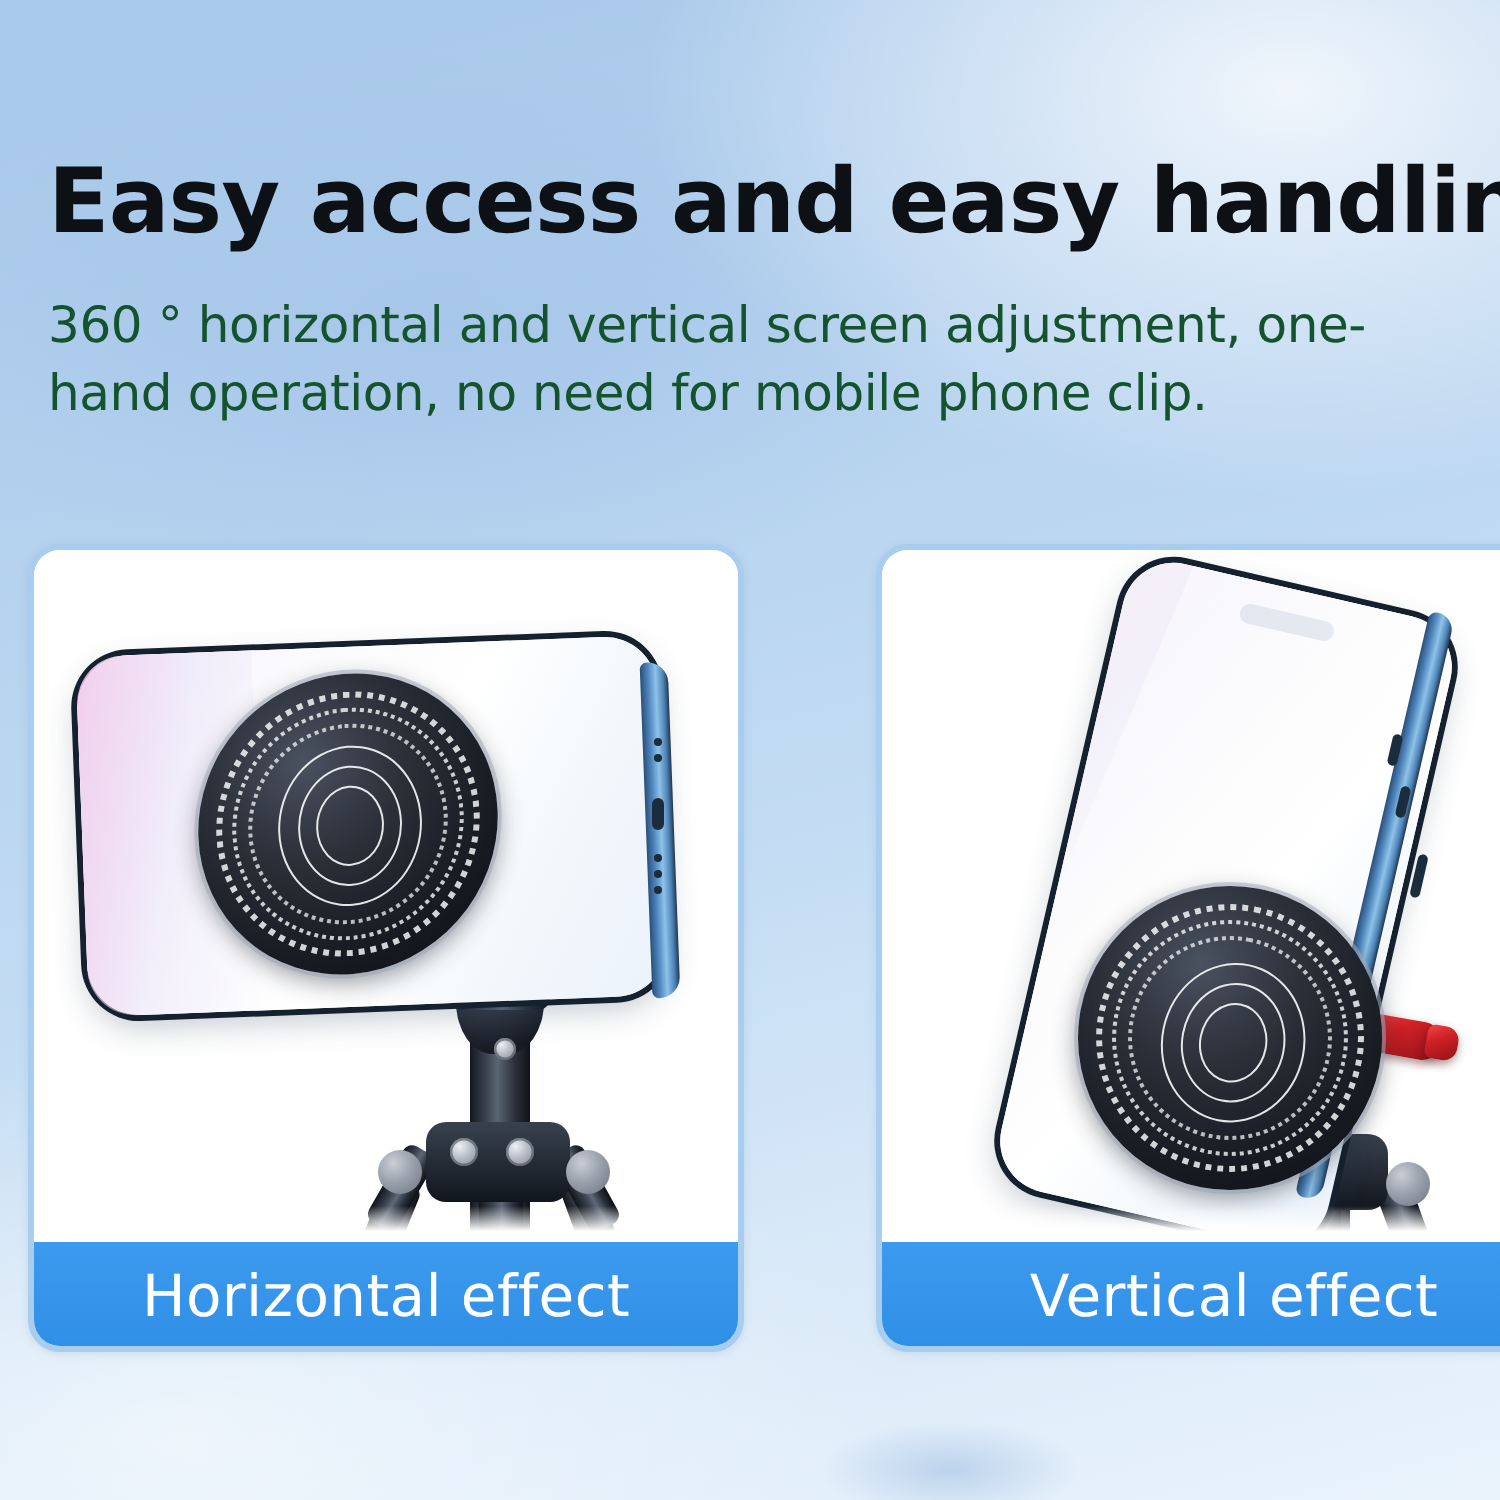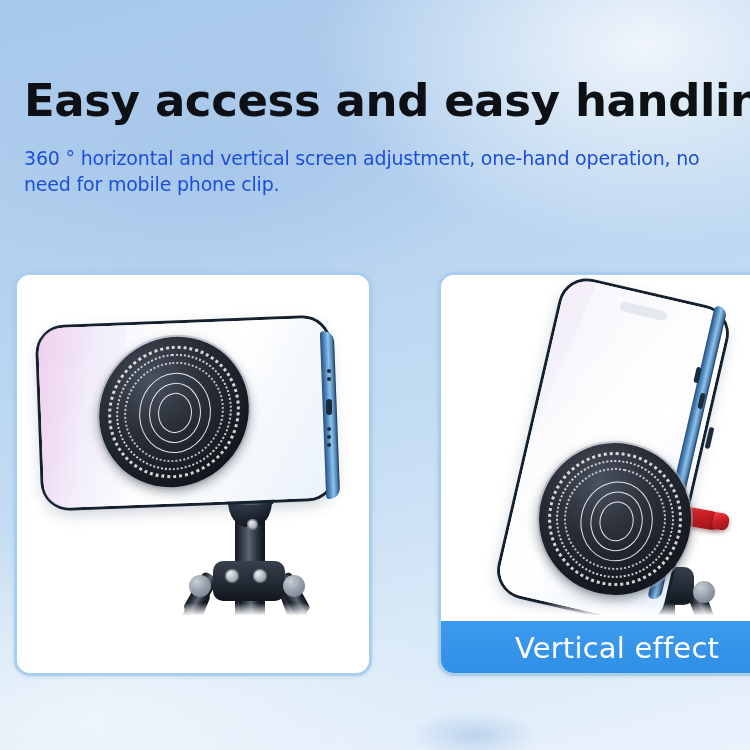--- a/index.html
+++ b/index.html
@@ -20,21 +20,21 @@
       linear-gradient(165deg,#a7c8ea 0%,#b3d0ee 26%,#c3dcf3 55%,#d9e9f8 78%,#eaf3fc 100%);
   }
   .bg-soft-shadow{position:absolute;left:385px;top:700px;width:180px;height:70px;
     background:radial-gradient(ellipse 90px 34px at 50% 50%, rgba(130,170,215,.40) 0%, rgba(130,170,215,0) 72%);}
 
   
   .headline{position:absolute;left:24px;top:78px;width:700px;
     font-size:45px;font-weight:700;letter-spacing:-.4px;color:#0d1116;
     line-height:1.04;white-space:nowrap;}
   .subline{position:absolute;left:24px;top:146px;width:706px;
-    font-size:19px;font-weight:400;color:#1d4ed8;line-height:1.36;letter-spacing:-.2px;}
+    font-size:25px;font-weight:400;color:#14532d;line-height:1.36;letter-spacing:-.2px;}
 
   
   .panel{position:absolute;top:272px;width:352px;height:398px;
     border:3px solid #a9cdee;border-radius:16px;background:#fff;overflow:hidden;
     box-shadow:0 1px 4px rgba(120,155,195,.22);}
   .panel.left{left:14px;}
   .panel.right{left:390px;margin-left:48px;}
   .panel-photo{position:absolute;left:0;top:0;right:0;bottom:52px;overflow:hidden;background:#fff;}
   .caption{position:absolute;left:-1px;right:-1px;bottom:-1px;height:53px;
     background:linear-gradient(180deg,#3d9bee 0%,#2f8fe6 100%);
@@ -136,20 +136,21 @@
         <div class="disc-ring" style="left:17px;top:17px;right:17px;bottom:17px;border-style:dotted;border-width:2.6px;opacity:.88;"></div>
         <div class="disc-ring" style="left:25px;top:25px;right:25px;bottom:25px;border-style:dotted;border-width:2.4px;opacity:.8;"></div>
         <div class="disc-ring" style="left:40px;top:36px;width:70px;height:78px;"></div>
         <div class="disc-ring" style="left:50px;top:46px;width:50px;height:58px;"></div>
         <div class="disc-ring" style="left:59px;top:56px;width:32px;height:38px;"></div>
       </div>
 
       <div class="panel-ground"></div>
     </div>
 
+    <div class="caption">Horizontal effect</div>
   </div>
 
   <div class="panel right">
     <div class="panel-photo">
 
       <div class="tripod-col" style="left:204px;top:256px;width:30px;height:92px;"></div>
       <div class="ball" style="left:198px;top:222px;width:44px;height:58px;"></div>
       <div style="position:absolute;left:195px;top:244px;width:50px;height:16px;border-radius:6px;
                   background:linear-gradient(90deg,#141920 0%,#3d4551 30%,#626c7a 52%,#272e38 78%,#0e1219 100%);"></div>
       <div class="screw" style="left:216px;top:272px;width:11px;height:11px;"></div>

